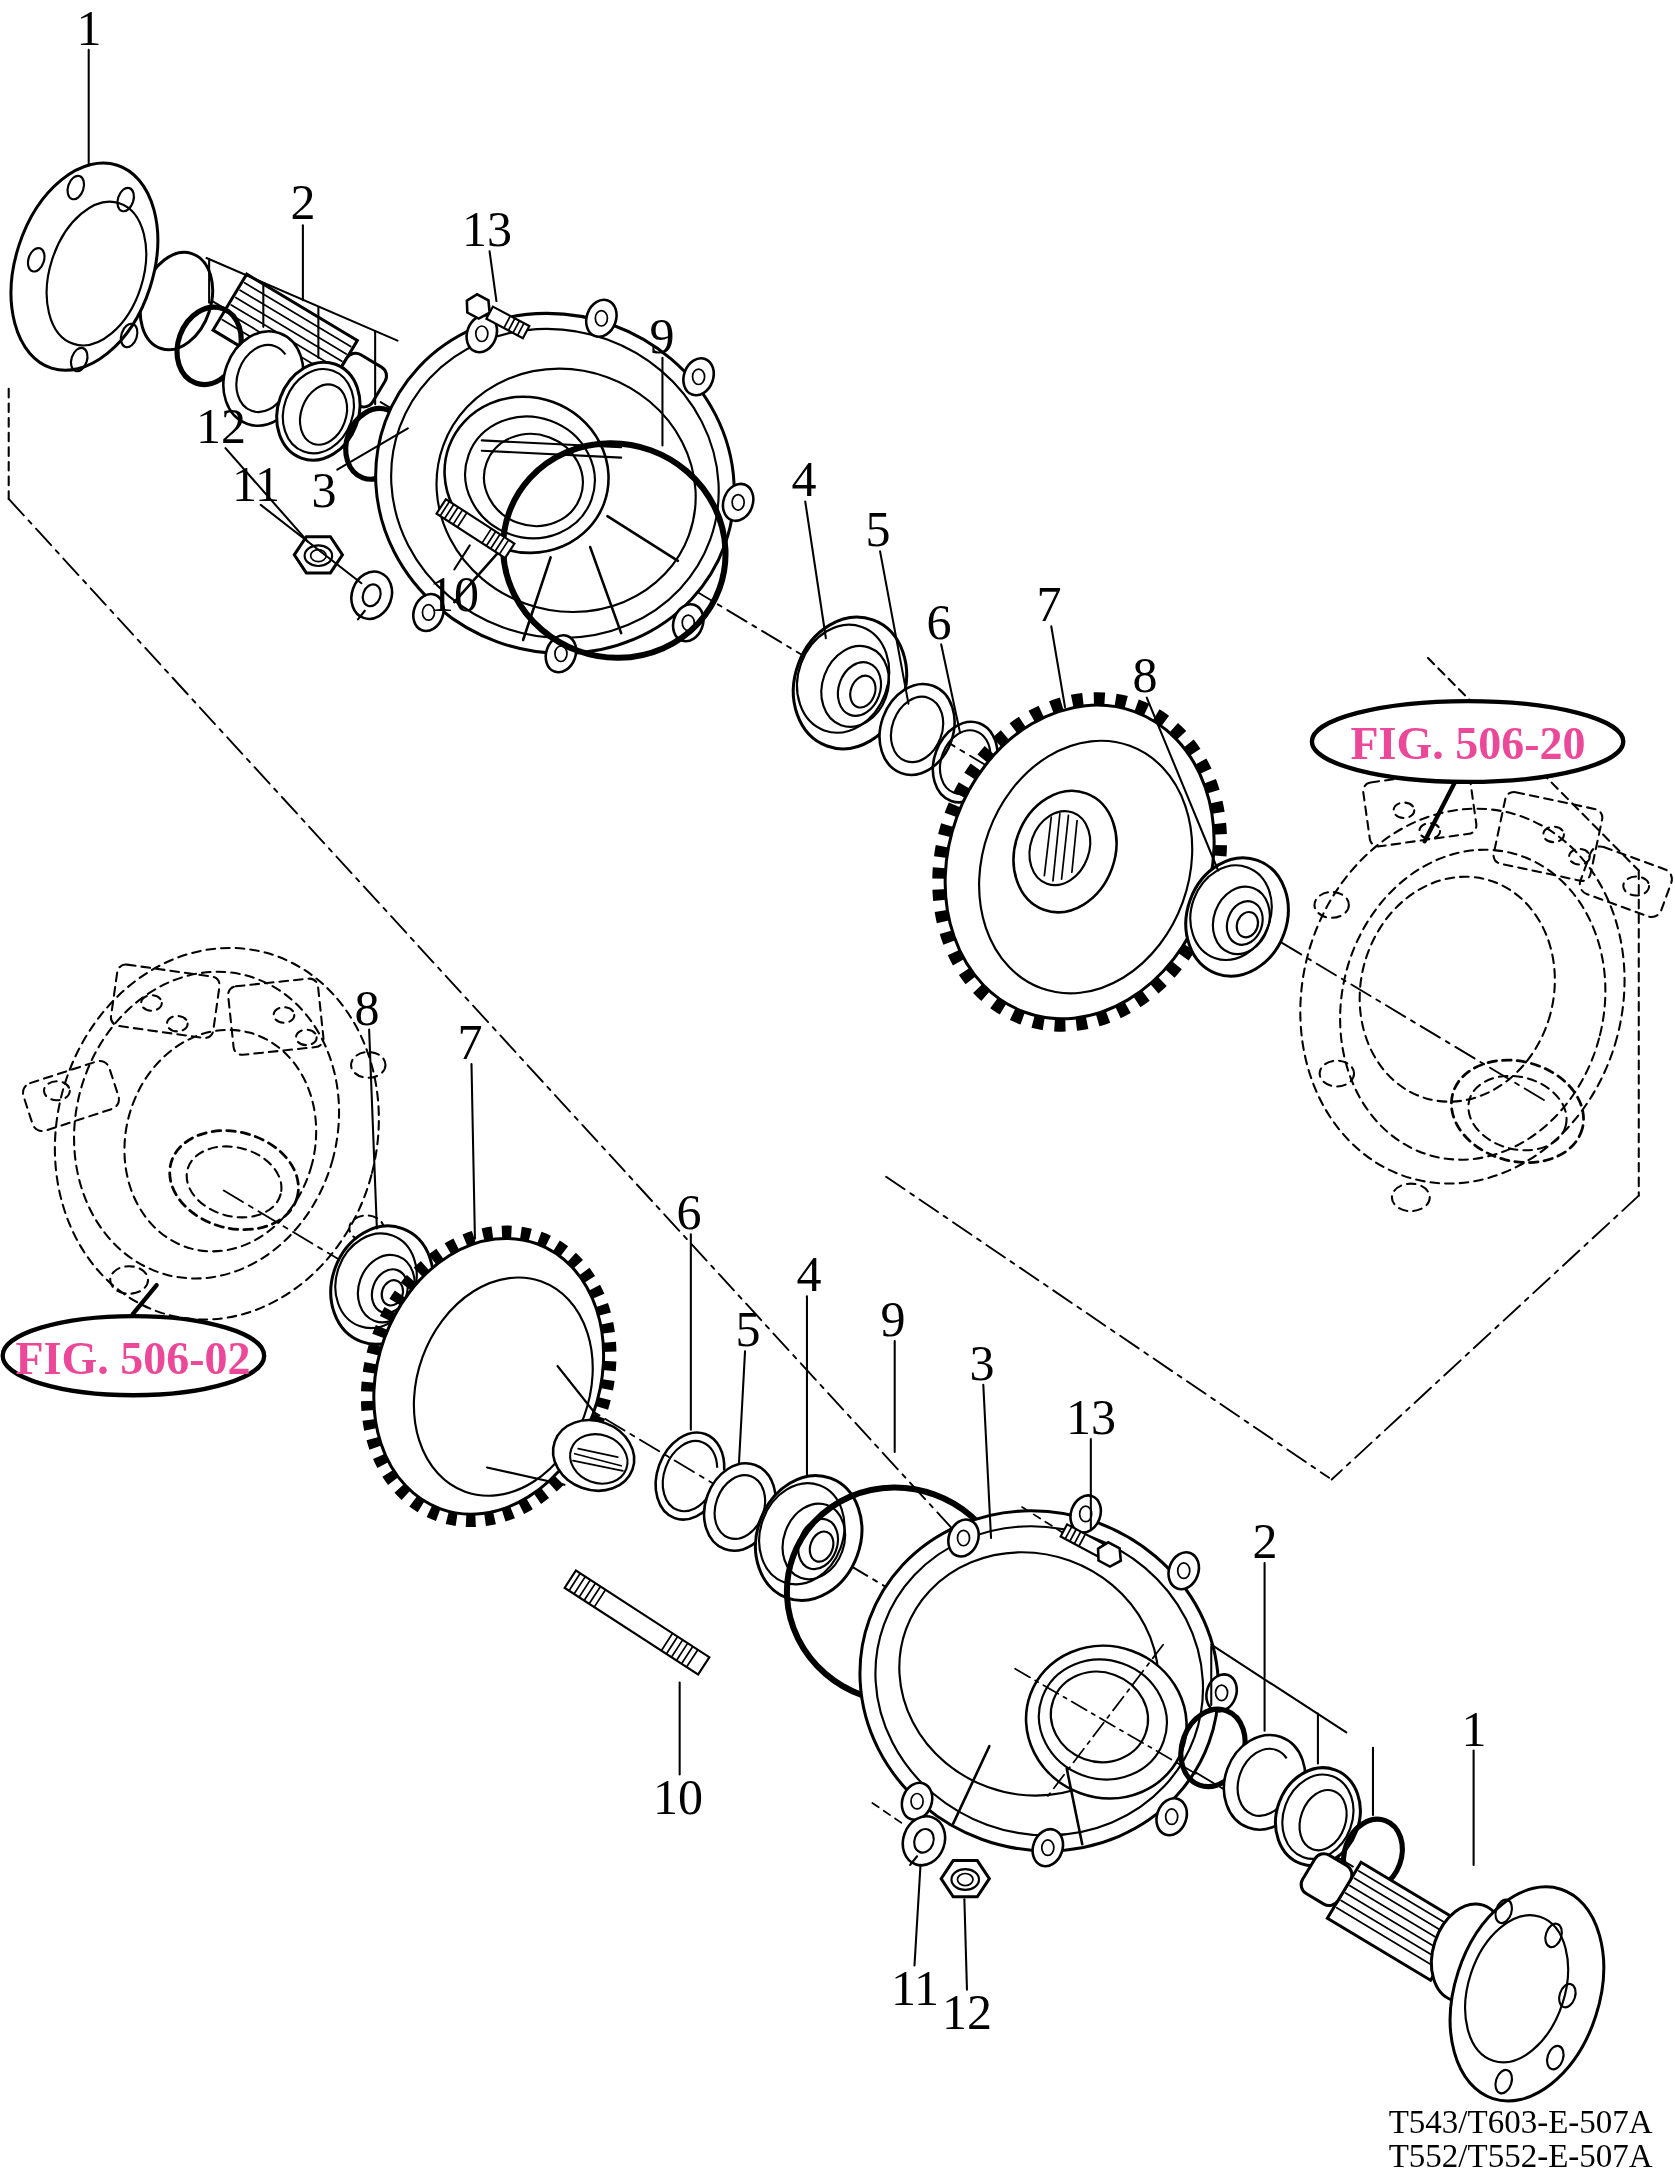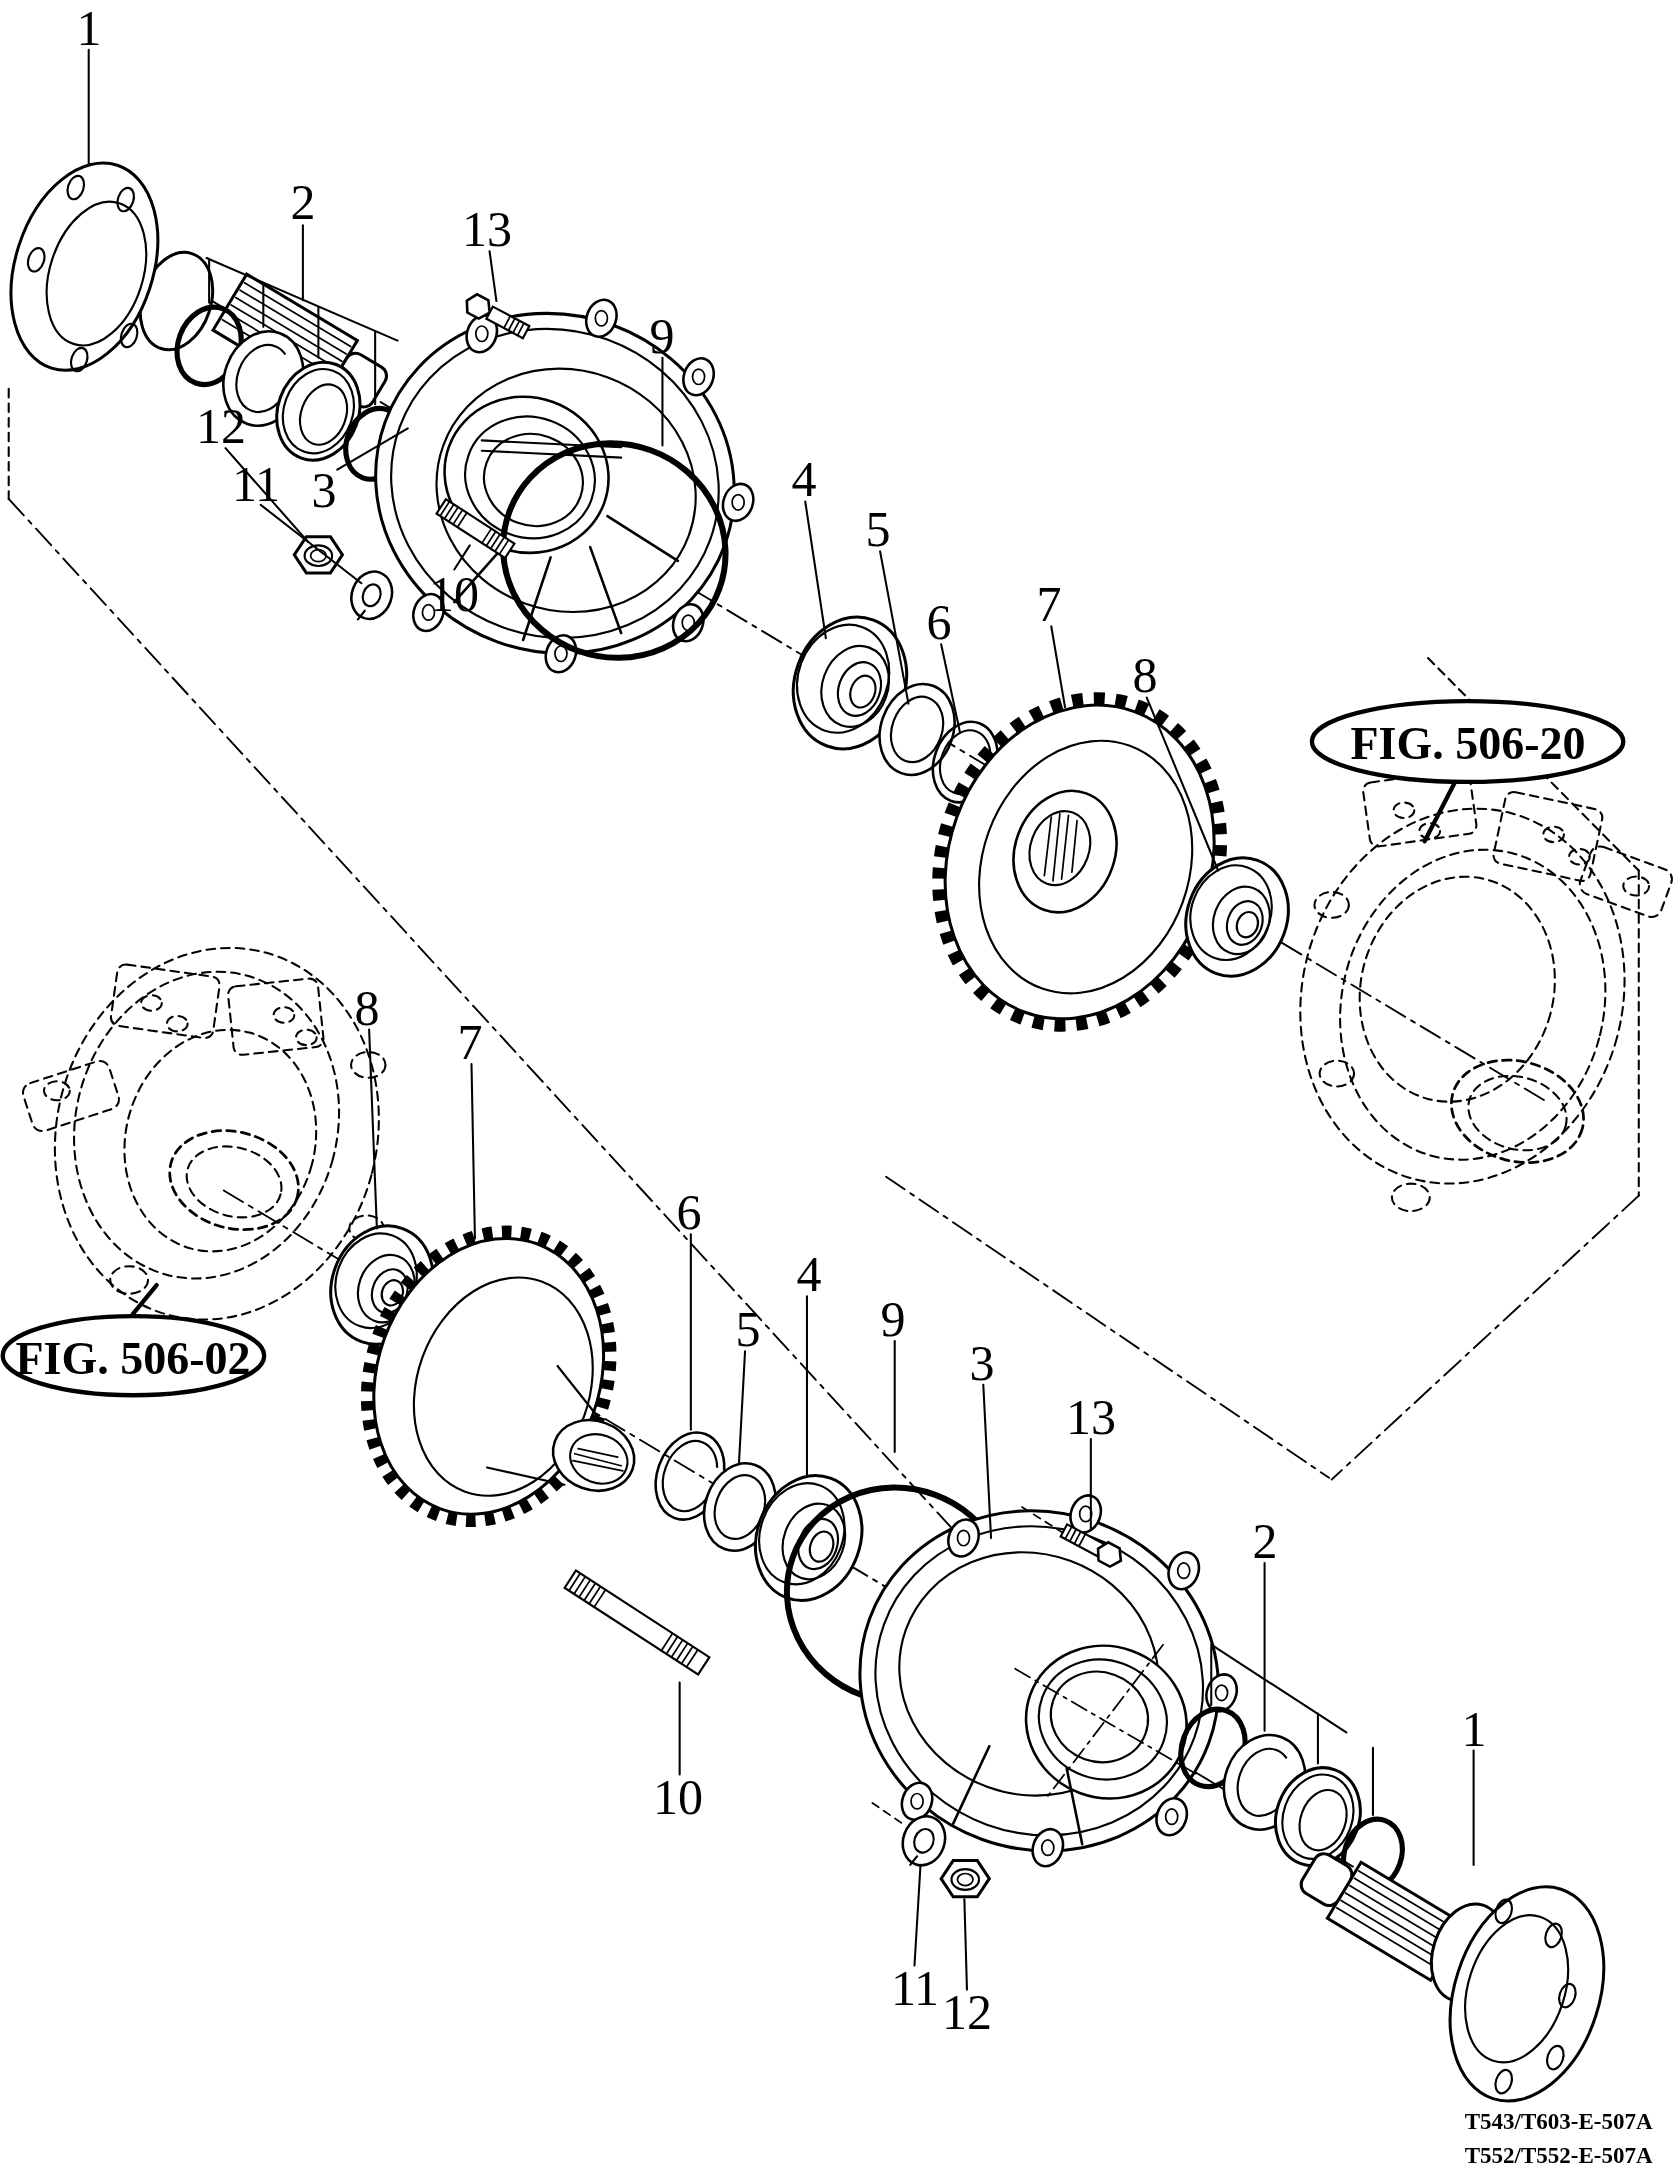--- a/index.html
+++ b/index.html
@@ -24,25 +24,25 @@
   .dashdot{stroke-dasharray:26 8 5 8;stroke-width:2.2;}
   .teeth{stroke-width:18;stroke-dasharray:4 4;stroke-linecap:butt;}
   .cgap{stroke-linecap:butt;}
   
   .callout{
     position:absolute;transform:translate(-50%,-50%);
     font-size:50px;font-weight:400;color:#000;line-height:1;white-space:nowrap;
   }
   .fig-badge{
     position:absolute;transform:translate(-50%,-50%);
-    font-size:46px;font-weight:700;color:#000000;white-space:nowrap;text-align:center;
+    font-size:46px;font-weight:700;color:#ec4899;white-space:nowrap;text-align:center;
   }
   .footer{
     position:absolute;right:22.4px;bottom:5.2px;text-align:right;
-    font-size:23px;font-weight:700;color:#000;line-height:34px;letter-spacing:0px;
+    font-size:33px;font-weight:400;color:#000;line-height:34px;letter-spacing:0px;
   }
 </style>
 </head>
 <body>
 
 <div class="stage">
 
 <svg width="1675" height="2178" viewBox="0 0 1947 2532">
 
   <g>

